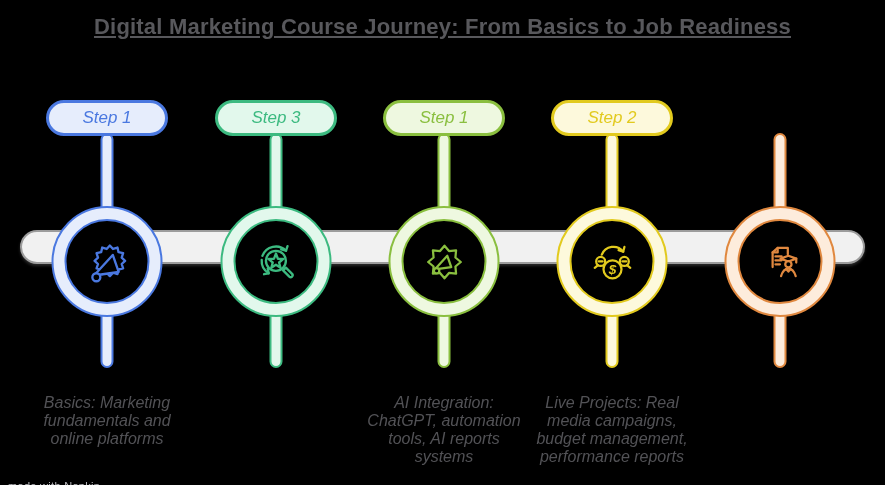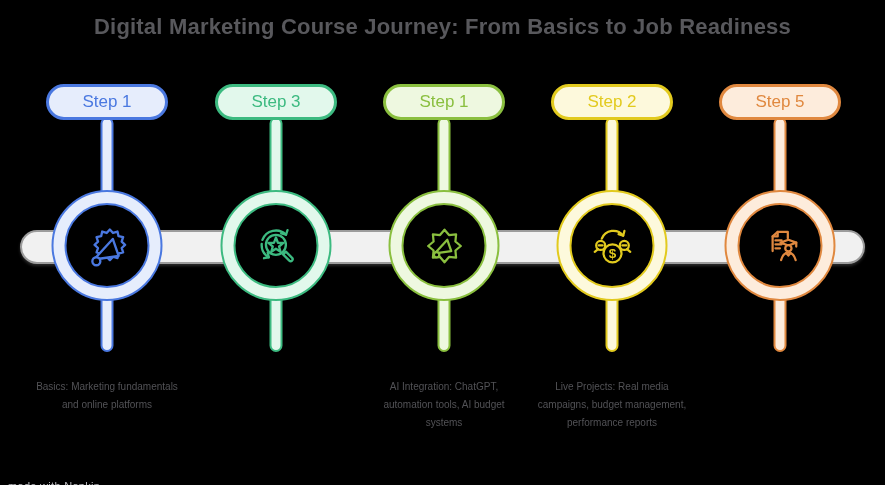--- a/index.html
+++ b/index.html
@@ -2,28 +2,28 @@
 <html><head>
 <meta charset="utf-8">
 <style>
   html,body{margin:0;padding:0;background:#000;}
   .stage{
     position:relative;width:885px;height:485px;background:#000;
     overflow:hidden;font-family:"Liberation Sans",sans-serif;
   }
   .title{
     position:absolute;top:14px;left:0;width:885px;text-align:center;
-    font-size:22px;font-weight:bold;color:#58585c;letter-spacing:.2px;margin:0;
+    font-size:22px;font-weight:bold;color:#58585c;letter-spacing:.2px;margin:0;text-decoration:underline;
   }
   .timeline-bar{
     position:absolute;left:20px;top:230px;width:845px;height:34px;
     border-radius:17px;background:#f1f1f1;border:2px solid #9c9c9c;
     box-sizing:border-box;box-shadow:0 2px 3px rgba(120,120,120,.35);z-index:1;
   }
-  .col{position:absolute;top:0;width:160px;height:349px;z-index:2;}
+  .col{position:absolute;top:16px;width:160px;height:349px;z-index:2;font-style:italic;}
   .c0{left:27px}.c1{left:196px}.c2{left:364px}.c3{left:532px}.c4{left:700px}
   .pill{
     position:absolute;top:84px;left:50%;transform:translateX(-50%);
     width:116px;height:30px;border:3px solid var(--main);border-radius:20px;
     background:var(--light);display:flex;align-items:center;justify-content:center;
     color:var(--main);font-size:17px;font-weight:500;z-index:4;
   }
   .stem{
     position:absolute;top:117px;left:50%;transform:translateX(-50%);
     width:9px;height:231px;background:var(--light);
@@ -34,21 +34,21 @@
     width:111px;height:111px;box-sizing:border-box;border-radius:50%;
     background:var(--light);border:2.5px solid var(--main);z-index:3;
   }
   .ring-inner{
     position:absolute;inset:11px;border-radius:50%;background:#000;
     border:2.5px solid var(--main);display:flex;align-items:center;justify-content:center;
   }
   .ring-inner svg{color:var(--main);}
   .desc{
     position:absolute;top:378px;left:50%;transform:translateX(-50%);
-    width:156px;text-align:center;font-size:10px;line-height:18px;color:#525256;
+    width:156px;text-align:center;font-size:16px;line-height:18px;color:#525256;
   }
   .watermark{
     position:absolute;left:8px;bottom:-7px;font-size:11px;color:#bdbdc2;
     letter-spacing:.3px;
   }
 </style>
 </head>
 <body>
 
 <div class="stage">
@@ -101,21 +101,21 @@
     </div>
     <div class="ring">
       <div class="ring-inner">
         <svg width="54" height="54" viewBox="0 0 48 48" fill="none" stroke="currentColor" stroke-width="2" stroke-linecap="round" stroke-linejoin="round">
           <polygon points="38.5,24 33.7,28 34.3,34.3 28,33.7 24,38.5 20,33.7 13.7,34.3 14.3,28 9.5,24 14.3,20 13.7,13.7 20,14.3 24,9.5 28,14.3 34.3,13.7 33.7,20"></polygon>
           <path d="M15.5 30.5 L26.5 18.5 L30 28.5 Z" fill="#000"></path>
           <circle cx="17" cy="31.8" r="2.4" fill="#000"></circle>
         </svg>
       </div>
     </div>
-    <div class="desc">AI Integration: ChatGPT, automation tools, AI budget systems</div>
+    <div class="desc">AI Integration: ChatGPT, automation tools, AI reports systems</div>
   </div>
 
   <div class="col c3" style="--main: #e2ca1e; --light: #fdf9dc;">
     <div class="stem"></div>
     <div class="pill">
       <span>Step 2</span>
     </div>
     <div class="ring">
       <div class="ring-inner">
         <svg width="54" height="54" viewBox="0 0 48 46" fill="none" stroke="currentColor" stroke-width="2" stroke-linecap="round" stroke-linejoin="round">
@@ -129,23 +129,20 @@
           <circle cx="24" cy="29.5" r="8" fill="#000"></circle>
           <text x="24" y="34" text-anchor="middle" font-size="12" font-weight="bold" fill="currentColor" stroke="none" font-family="Liberation Sans, sans-serif">$</text>
         </svg>
       </div>
     </div>
     <div class="desc">Live Projects: Real media campaigns, budget management, performance reports</div>
   </div>
 
   <div class="col c4" style="--main: #e0883f; --light: #fdecdc;">
     <div class="stem"></div>
-    <div class="pill">
-      <span>Step 5</span>
-    </div>
     <div class="ring">
       <div class="ring-inner">
         <svg width="54" height="54" viewBox="0 0 48 46" fill="none" stroke="currentColor" stroke-width="2" stroke-linecap="round" stroke-linejoin="round">
           <path d="M17 27.5 L17 14.5 L21.5 10.5 L30.5 10.5 L30.5 16"></path>
           <path d="M21.5 10.5 L21.5 14.5 L17 14.5"></path>
           <path d="M19.5 18 L25 18 M19.5 21.5 L25 21.5 M19.5 25 L23.5 25"></path>
           <polygon points="31,17.5 38,20 31,22.5 24,20" fill="#000"></polygon>
           <path d="M38 20 L38 23.5"></path>
           <circle cx="31" cy="25" r="2.8" fill="#000"></circle>
           <path d="M24.5 35.5 C26 30.5 28 28.8 31 28.8 C34 28.8 36 30.5 37.5 35.5"></path>

